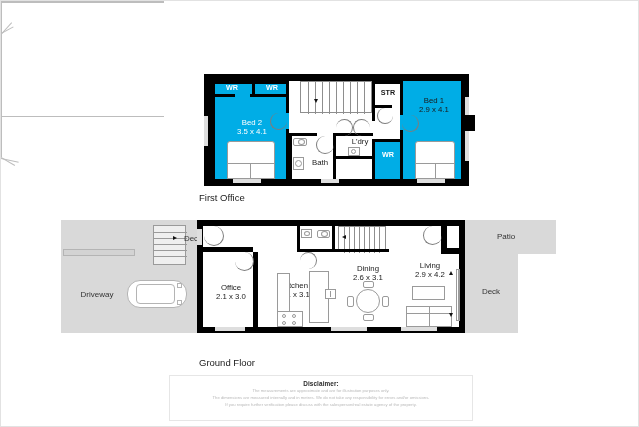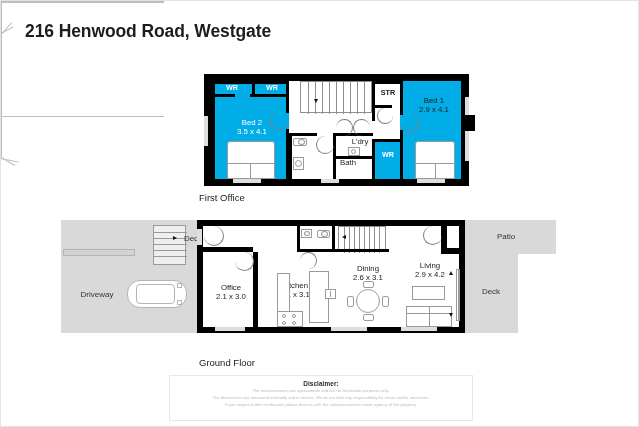--- a/index.html
+++ b/index.html
@@ -140,21 +140,20 @@
     line-height: 1.72;
     white-space: nowrap;
   }
 </style>
 </head>
 <body>
 
 <div id="page">
 
   <div id="header">
-    <div id="title">216 Henwood Road, Westgate</div>
   </div>
 
   <div class="plan" id="first-floor" style="left:0;top:0;width:639px;height:210px;">
 
     <div class="room" style="left:203px;top:73px;width:265px;height:112px;"></div>
 
     <div class="room cyan" style="left:214px;top:80px;width:74px;height:98px;"></div>
 
     <div class="room cyan" style="left:400px;top:80px;width:60px;height:98px;"></div>
 
@@ -232,21 +231,21 @@
     <div class="wall" style="left:332px;top:155px;width:40px;height:3px;"></div>
     <div class="arc arc-tr" style="left:335px;top:118px;width:17px;height:17px;"></div>
     <div class="arc arc-tl" style="left:352px;top:118px;width:17px;height:17px;"></div>
     <div class="lbl lbl-room" style="left:335px;top:137px;width:48px;">L'dry</div>
     <div class="fx" style="left:347px;top:146px;width:12px;height:9px;"></div>
     <div class="fx fx-r" style="left:350px;top:148px;width:5px;height:5px;"></div>
 
     <div class="wall" style="left:288px;top:132px;width:3px;height:46px;"></div>
     <div class="wall" style="left:288px;top:132px;width:28px;height:3px;"></div>
     <div class="arc arc-bl" style="left:315px;top:135px;width:18px;height:18px;"></div>
-    <div class="lbl lbl-room" style="left:321px;top:158px;width:34px;text-align:right;">Bath</div>
+    <div class="lbl lbl-room" style="left:302px;top:158px;width:34px;">Bath</div>
 
     <div class="fx" style="left:292px;top:137px;width:14px;height:8px;border-radius:2px;"></div>
     <div class="fx fx-r" style="left:297px;top:138px;width:7px;height:6px;"></div>
 
     <div class="fx" style="left:292px;top:156px;width:11px;height:13px;"></div>
     <div class="fx fx-r" style="left:294px;top:159px;width:7px;height:7px;"></div>
 
     <div class="room greyl" style="left:320px;top:178px;width:18px;height:4px;"></div>
     <div class="room greyl" style="left:232px;top:178px;width:28px;height:4px;"></div>
     <div class="room greyl" style="left:416px;top:178px;width:28px;height:4px;"></div>

